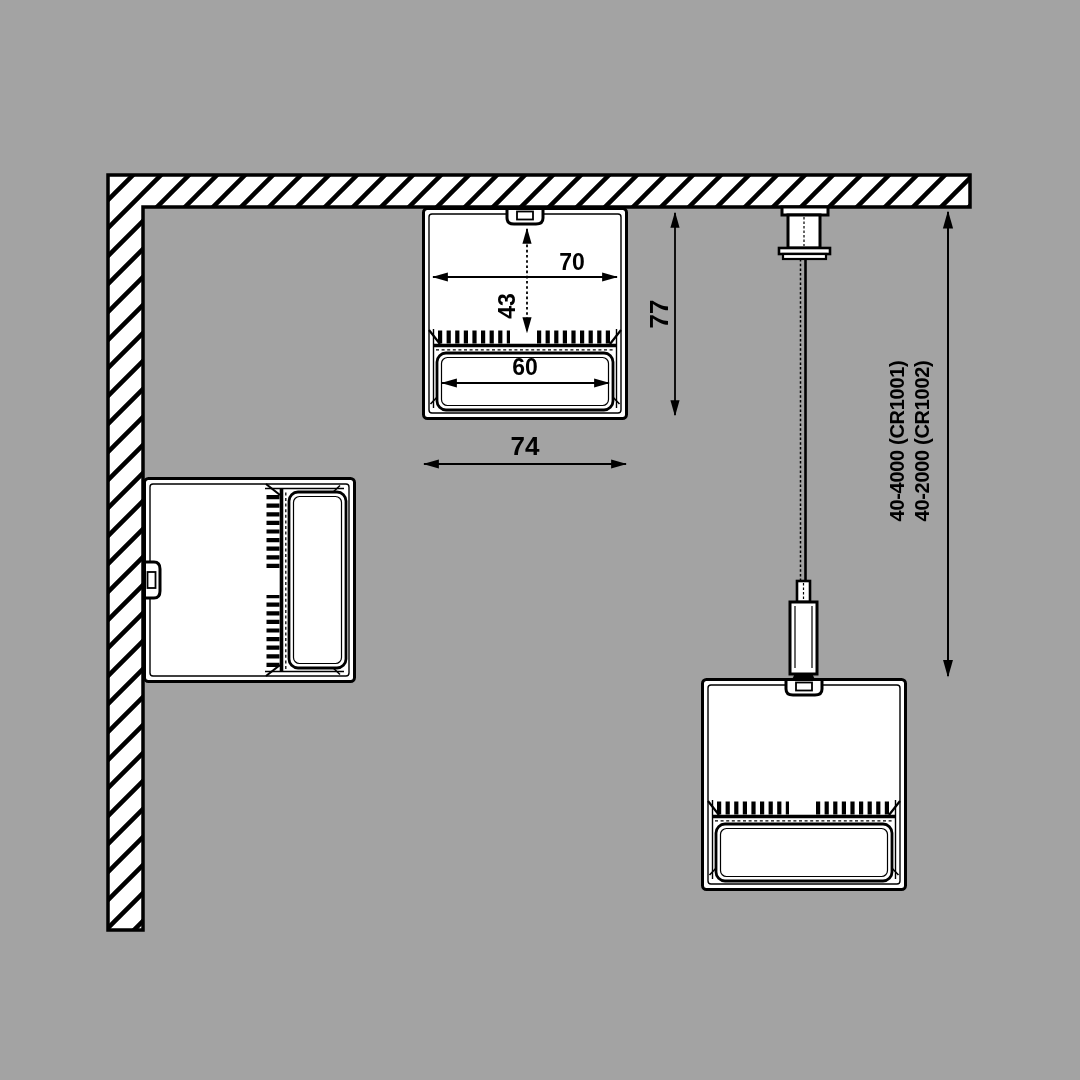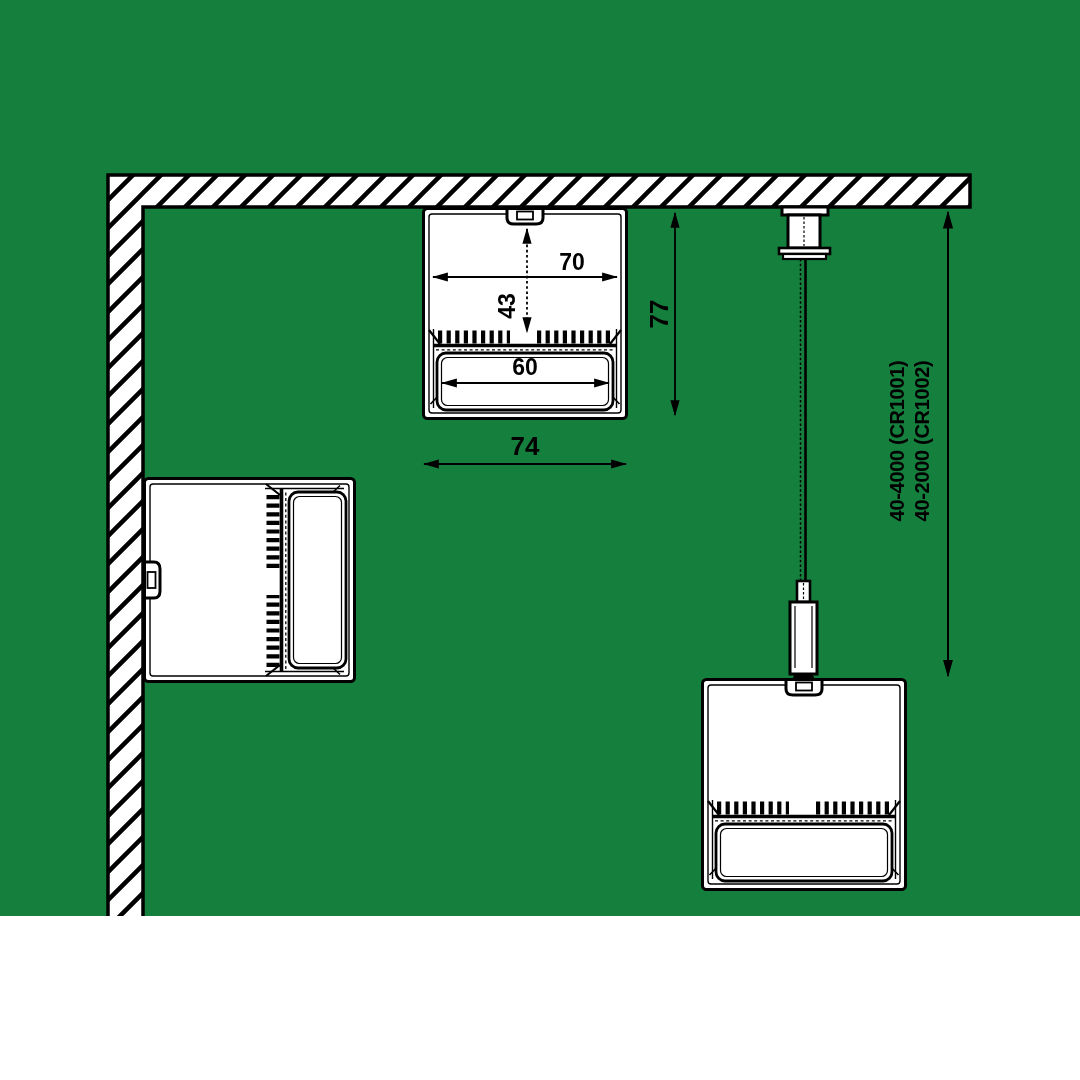--- a/index.html
+++ b/index.html
@@ -1,19 +1,19 @@
 <!DOCTYPE html>
 <html><head>
 <meta charset="utf-8">
 <style>
   html,body{margin:0;padding:0;background:#ffffff;}
   .stage{
     position:relative;
-    width:1080px;height:916px;
-    background:#15803d;
+    width:1080px;height:1080px;
+    background:#a3a3a3;
     overflow:hidden;
     font-family:"Liberation Sans",sans-serif;
   }
   svg{display:block;width:1080px;height:1080px;}
   text{
     font-family:"Liberation Sans",sans-serif;
     font-weight:bold;
     fill:#000000;
   }
   .dim-num{font-size:23px;}

